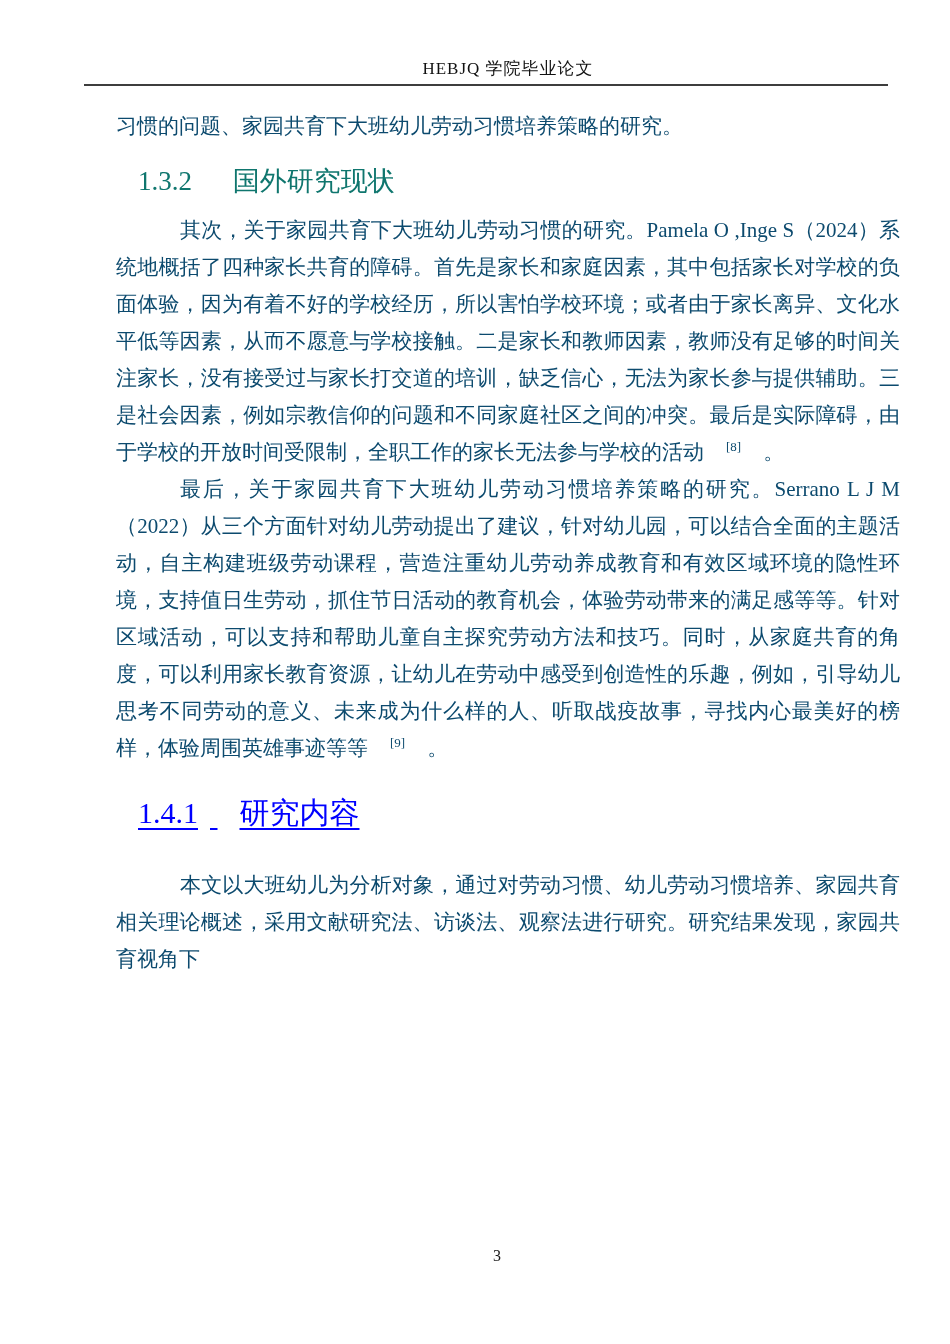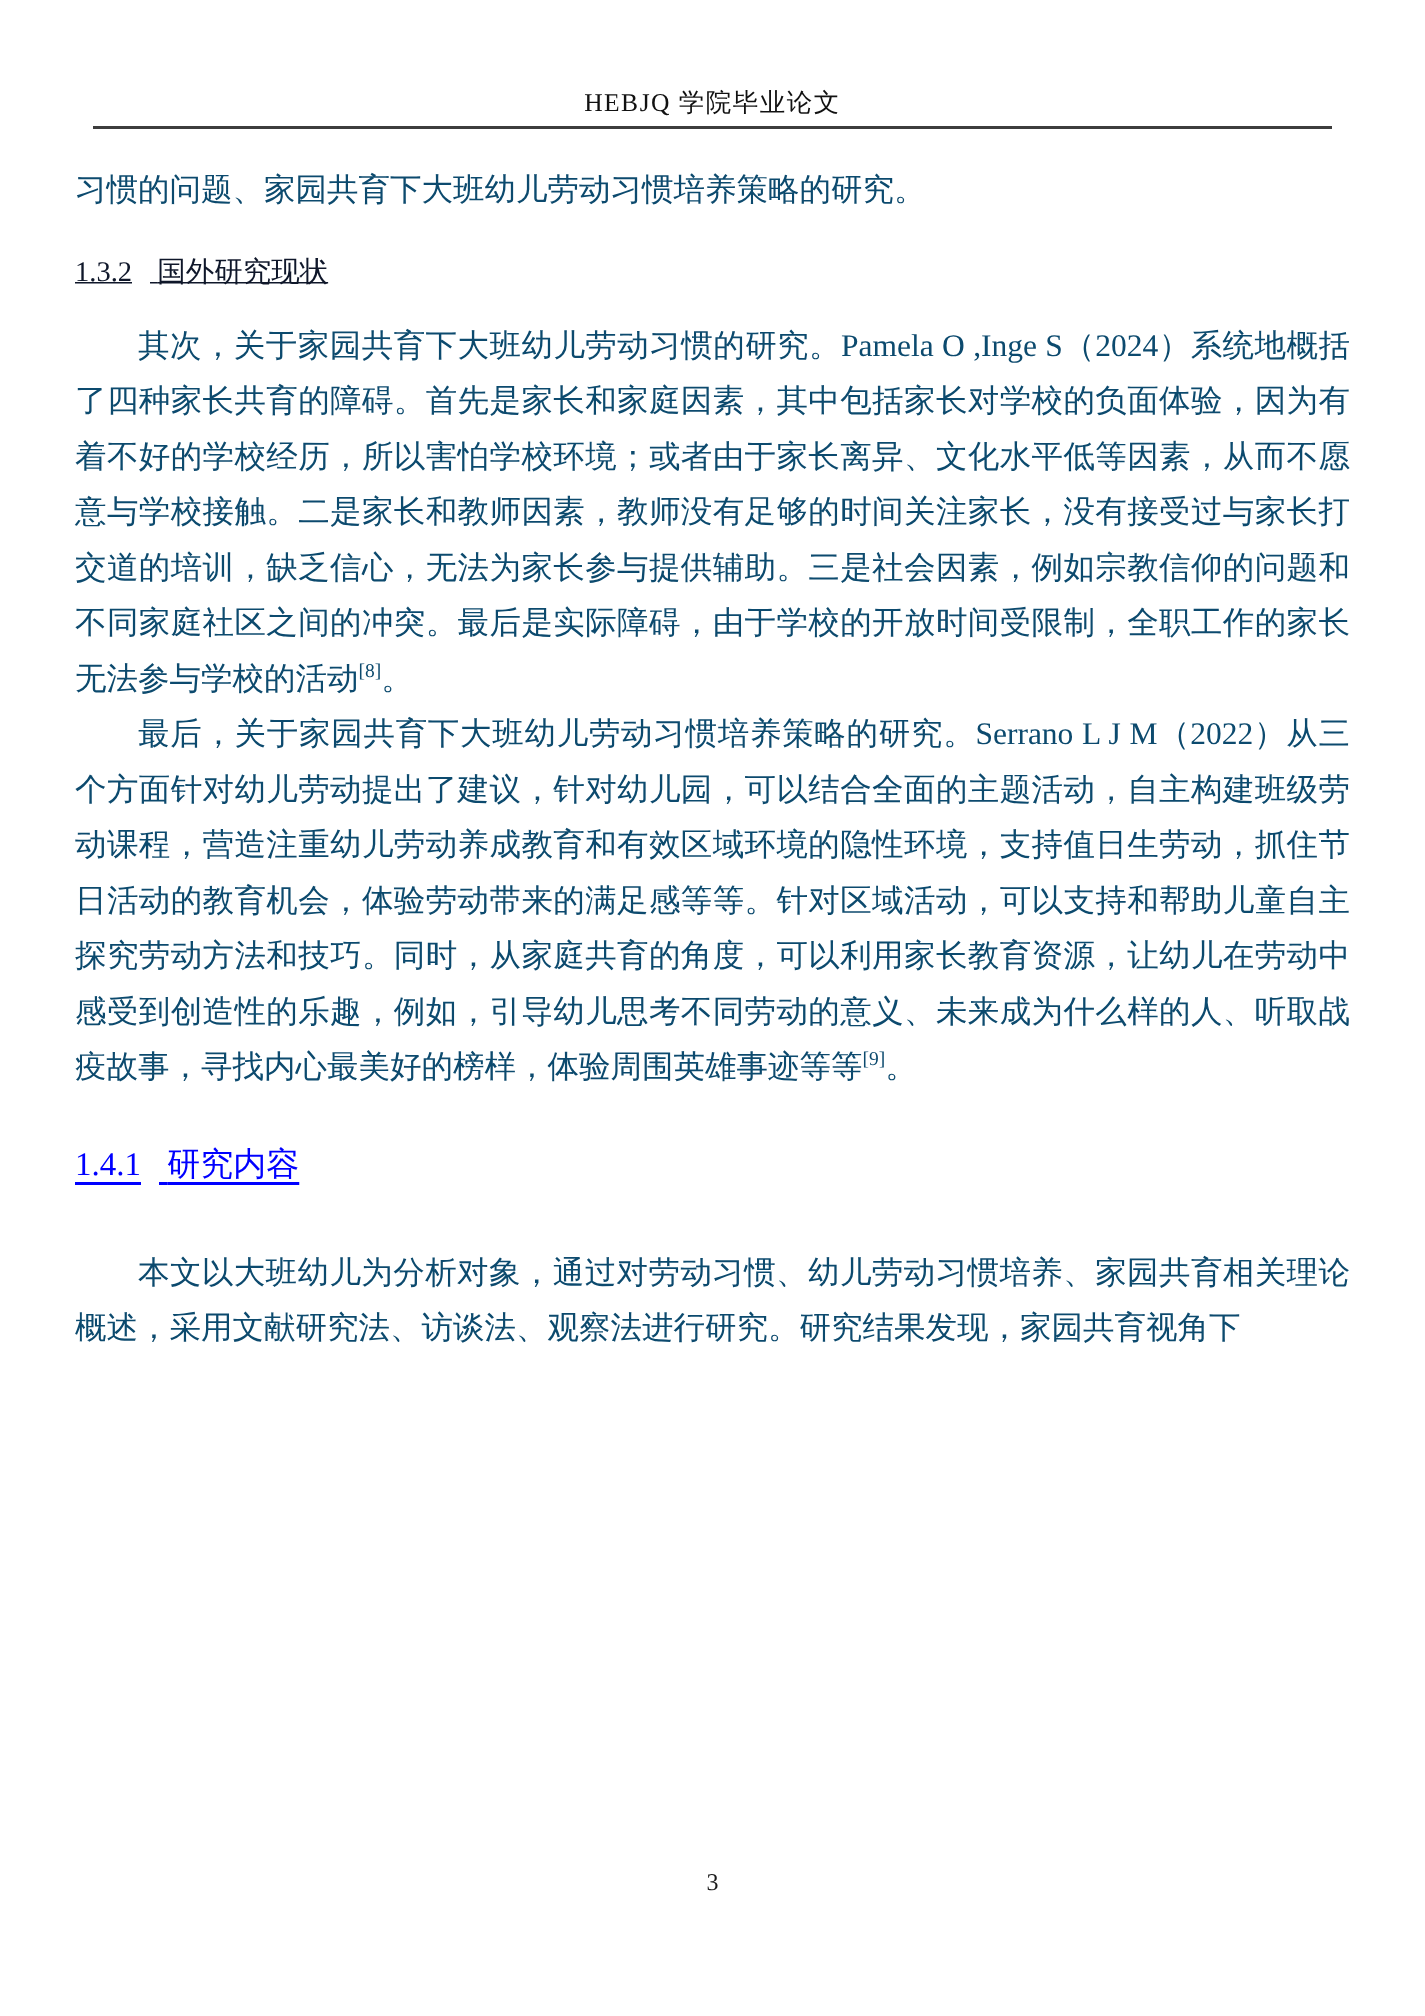--- a/index.html
+++ b/index.html
@@ -1,15 +1,15 @@
 <!DOCTYPE html>
 <html lang="zh"><head>
 <meta charset="utf-8">
 <style>
-  * { box-sizing: border-box; }
+  * { box-sizing: border-box; padding-left: 22px; }
   html, body { margin: 0; padding: 0; background: #ffffff; }
   .page {
     position: relative;
     width: 950px;
     height: 1344px;
     margin: 0 auto;
     background: #ffffff;
     color: #000000;
     font-family: "Liberation Serif", "DejaVu Serif", serif;
     overflow: hidden;
@@ -44,24 +44,23 @@
   .para { text-indent: 2em; }
   .para sup {
     font-size: 13px;
     line-height: 0;
     vertical-align: super;
   }
   
   .sec-black {
     margin: 20px 0 14px 0;
     font-weight: normal;
-    font-size: 19px;
+    font-size: 27px;
     line-height: 33px;
-    color: #0f172a;
-    text-decoration: underline;
+    color: #0f766e;
   }
   .sec-black .num {
     font-family: "Liberation Serif", "DejaVu Serif", serif;
     margin-right: 12px;
   }
   .sec-black .ttl {
     font-family: "Liberation Sans", "DejaVu Sans", sans-serif;
   }
   
   .sec-blue {
@@ -79,21 +78,21 @@
   .sec-blue .ttl {
     font-family: "Liberation Sans", "DejaVu Sans", sans-serif;
   }
   .sec-blue.lvl2 {
     margin: 24px 0 0 0;
     font-size: 24px;
     line-height: 34px;
   }
   .sec-blue.lvl3 {
     margin: 30px 0 0 0;
-    font-size: 22px;
+    font-size: 30px;
     line-height: 31px;
   }
   .para.after-heading { margin-top: 39px; }
   
   .page-footer {
     position: absolute;
     left: 0;
     right: 0;
     top: 1247px;
     text-align: center;

